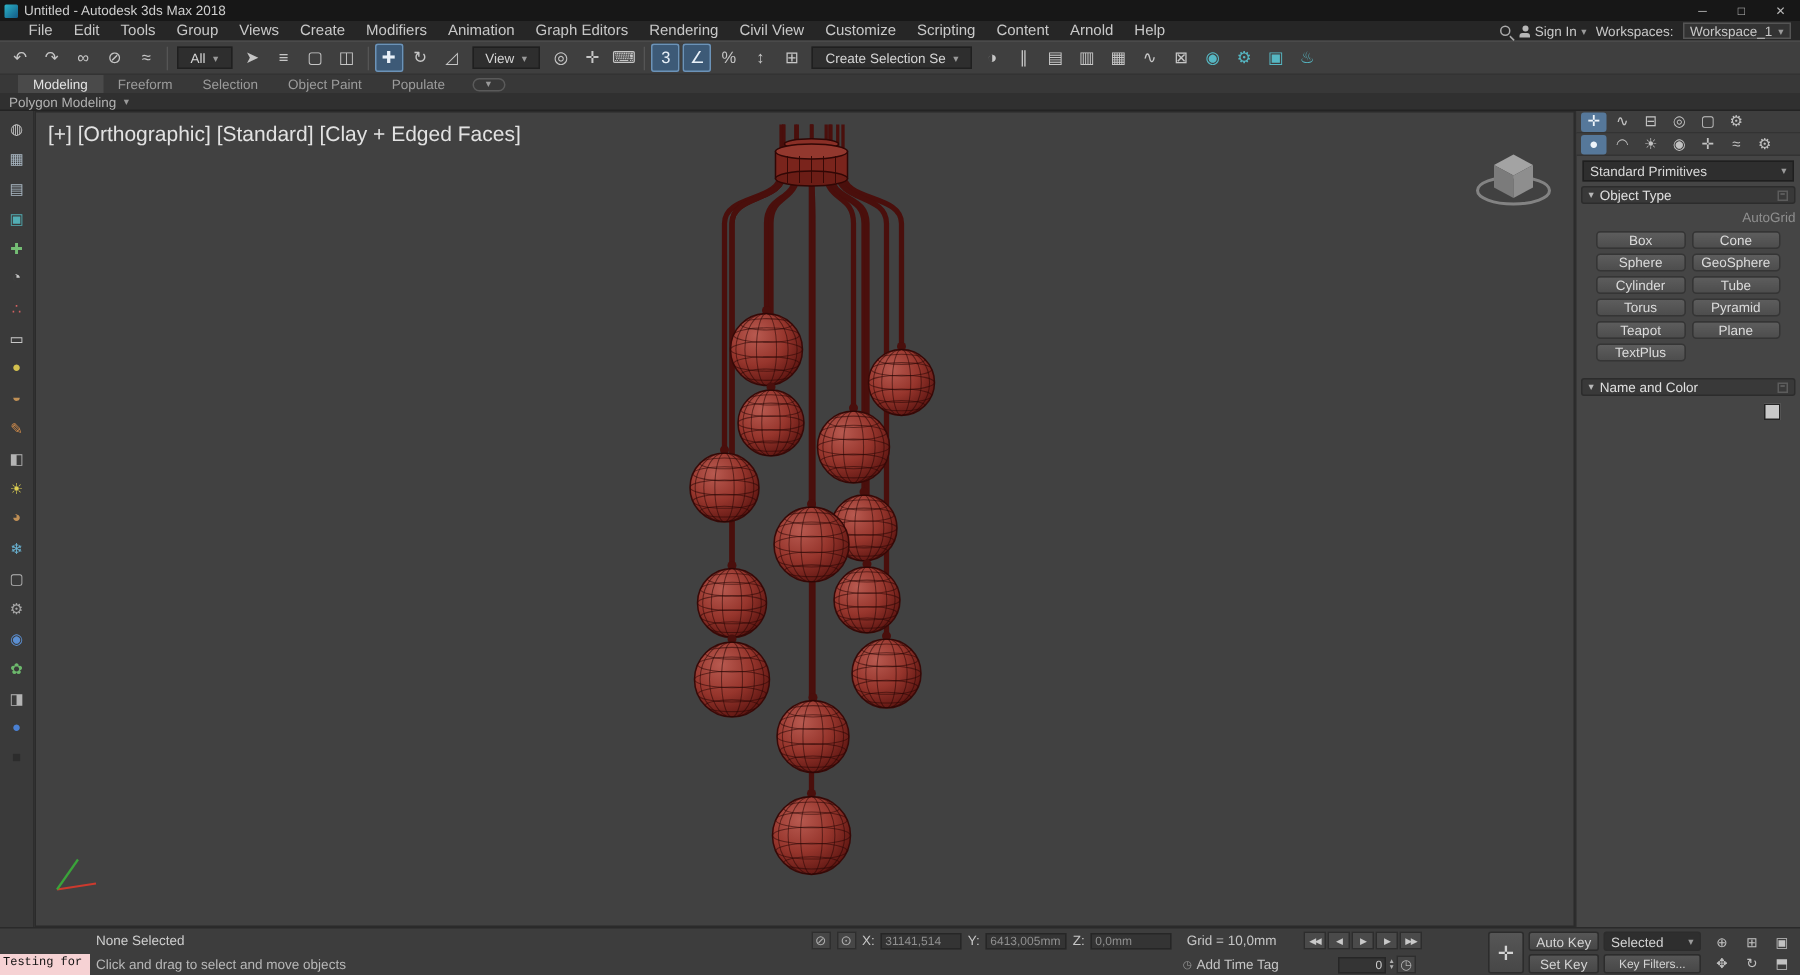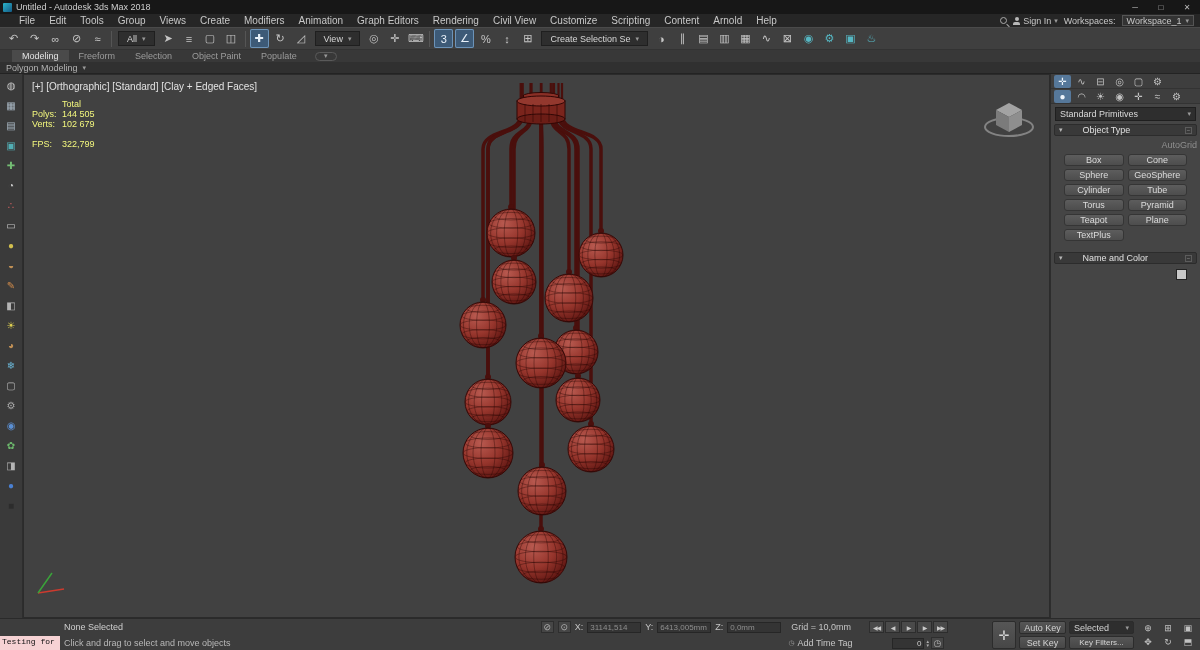--- a/index.html
+++ b/index.html
@@ -41,36 +41,36 @@
   .ribbon-tab.active { background:#4a4a4a; color:#e4e4e4; }
   .ribbon-pill { margin-left:8px; align-self:center; width:22px; height:9px; border:1px solid #5a5a5a; border-radius:5px; display:flex; align-items:center; justify-content:center; }
   .ribbon-sub { height:12px; background:#303030; border-bottom:1px solid #232323; display:flex; align-items:center; gap:5px; font-size:9px; color:#b2b2b2; padding-left:6px; }
 
   
   .main { display:flex; height:544px; }
   .left-toolbar { width:23px; background:#3a3a3a; border-right:1px solid #2d2d2d; display:flex; flex-direction:column; align-items:center; padding-top:3px; }
   .lt-icon { width:17px; height:17px; display:flex; align-items:center; justify-content:center; font-size:10px; margin-bottom:3px; border-radius:2px; }
 
   .viewport { flex:1; position:relative; background:#414141; border:1px solid #2b2b2b; }
-  .vp-label { position:absolute; left:8px; top:6px; font-size:10px; color:#e2e2e2; z-index:3; }
+  .vp-label { position:absolute; left:8px; top:6px; font-size:14px; color:#e2e2e2; z-index:3; }
   .vp-stats { position:absolute; left:8px; top:24px; font-size:9px; color:#f3f77e; z-index:3; line-height:10px; }
   .st-row { display:flex; }
   .st-l { width:30px; }
   .st-row.fps { margin-top:10px; }
   #model-svg { position:absolute; inset:0; width:100%; height:100%; }
 
   
   .command-panel { width:150px; background:#454545; border-left:1px solid #2d2d2d; font-size:9px; }
   .cp-tabs, .cp-cats { display:flex; align-items:center; height:15px; background:#3e3e3e; border-bottom:1px solid #333; padding:0 2px; }
   .cp-tab, .cp-cat { width:17px; height:13px; display:flex; align-items:center; justify-content:center; font-size:10px; color:#c2c2c2; border-radius:2px; margin:0 1px; }
   .cp-tab.active, .cp-cat.active { background:#56789a; color:#eef4fa; }
   .cp-dd { height:14px; margin:3px 4px; background:#2e2e2e; border:1px solid #1f1f1f; display:flex; align-items:center; padding:0 4px; color:#dadada; }
   .cp-dd .caret { margin-left:auto; }
   .rollout { margin:3px 3px 0 3px; }
-  .rollout-header { height:12px; background:#393939; border:1px solid #2c2c2c; border-radius:2px; display:flex; align-items:center; gap:20px; padding:0 4px; color:#e0e0e0; }
+  .rollout-header { height:12px; background:#393939; border:1px solid #2c2c2c; border-radius:2px; display:flex; align-items:center; gap:4px; padding:0 4px; color:#e0e0e0; }
   .roll-arrow { font-size:7px; color:#b8b8b8; }
   .roll-min { margin-left:auto; width:7px; height:7px; border:1px solid #5c5c5c; font-size:6px; display:flex; align-items:center; justify-content:center; color:#9a9a9a; }
   .autogrid { text-align:right; color:#8f8f8f; padding:4px 0 2px 0; }
   .cp-buttons { display:grid; grid-template-columns:1fr 1fr; gap:3px 4px; padding:2px 10px 8px 10px; }
   .cp-btn { height:12px; background:linear-gradient(#5d5d5d,#4d4d4d); border:1px solid #353535; border-radius:3px; color:#dcdcdc; font-size:9px; font-family:"Liberation Sans",sans-serif; line-height:10px; }
   .name-color-body { height:22px; position:relative; }
   .color-swatch { position:absolute; right:10px; top:5px; width:11px; height:11px; background:#c9c9c9; border:1px solid #222; }
 
   
   .statusbar { height:33px; background:#3d3d3d; border-top:1px solid #2a2a2a; position:relative; font-size:9px; color:#c6c6c6; }
@@ -243,38 +243,20 @@
       <span class="lt-icon" style="color: rgb(168, 168, 168);">⚙</span>
       <span class="lt-icon" style="color: rgb(91, 143, 210);">◉</span>
       <span class="lt-icon" style="color: rgb(108, 184, 108);">✿</span>
       <span class="lt-icon" style="color: rgb(180, 180, 180);">◨</span>
       <span class="lt-icon" style="color: rgb(74, 128, 210);">●</span>
       <span class="lt-icon" style="color: rgb(44, 44, 44);">■</span>
   </div>
 
   <div class="viewport">
     <div class="vp-label">[+] [Orthographic] [Standard] [Clay + Edged Faces]</div>
-    <div class="vp-stats">
-      <div class="st-row">
-          <span class="st-l"></span>
-          <span>Total</span>
-        </div>
-      <div class="st-row">
-          <span class="st-l">Polys:</span>
-          <span>144 505</span>
-        </div>
-      <div class="st-row">
-          <span class="st-l">Verts:</span>
-          <span>102 679</span>
-        </div>
-      <div class="st-row fps">
-          <span class="st-l">FPS:</span>
-          <span>322,799</span>
-        </div>
-    </div>
     <svg id="model-svg" viewBox="0 0 1025 542" preserveAspectRatio="none">
 
       <g opacity="0.75">
         <ellipse cx="985" cy="52" rx="24" ry="9" fill="none" stroke="#9a9a9a" stroke-width="2"></ellipse>
         <polygon points="985,28 998,35 985,42 972,35" fill="#c4c4c4"></polygon>
         <polygon points="972,35 985,42 985,57 972,50" fill="#8f8f8f"></polygon>
         <polygon points="998,35 985,42 985,57 998,50" fill="#a8a8a8"></polygon>
       </g>
 
       <g stroke-width="1.5" fill="none">

